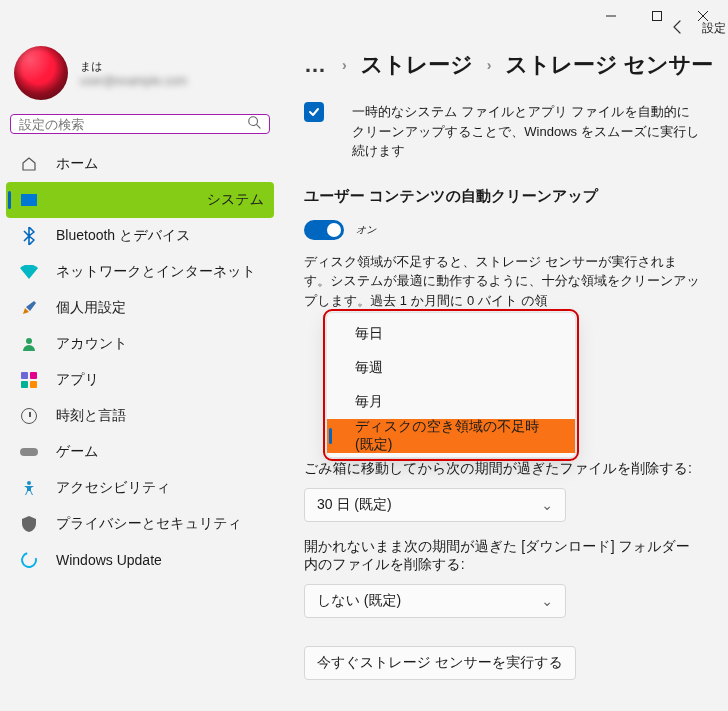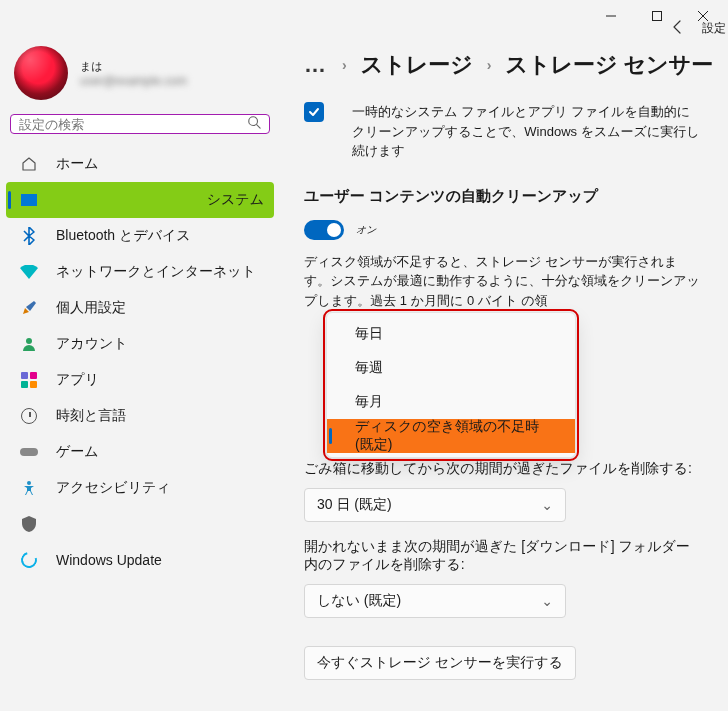--- a/index.html
+++ b/index.html
@@ -219,20 +219,21 @@
             </svg>
           </span>
         <span>アクセシビリティ</span>
       </div>
       <div class="nav-item">
         <span class="nicon ic-privacy">
             <svg width="14" height="16" viewBox="0 0 14 16" fill="#666">
               <path d="M7 0l7 3v4c0 5-3 8-7 9-4-1-7-4-7-9V3l7-3z"></path>
             </svg>
           </span>
+        <span>プライバシーとセキュリティ</span>
       </div>
       <div class="nav-item">
         <span class="nicon">
             <span class="ic-update"></span>
           </span>
         <span>Windows Update</span>
       </div>
     </nav>
   </aside>
 

